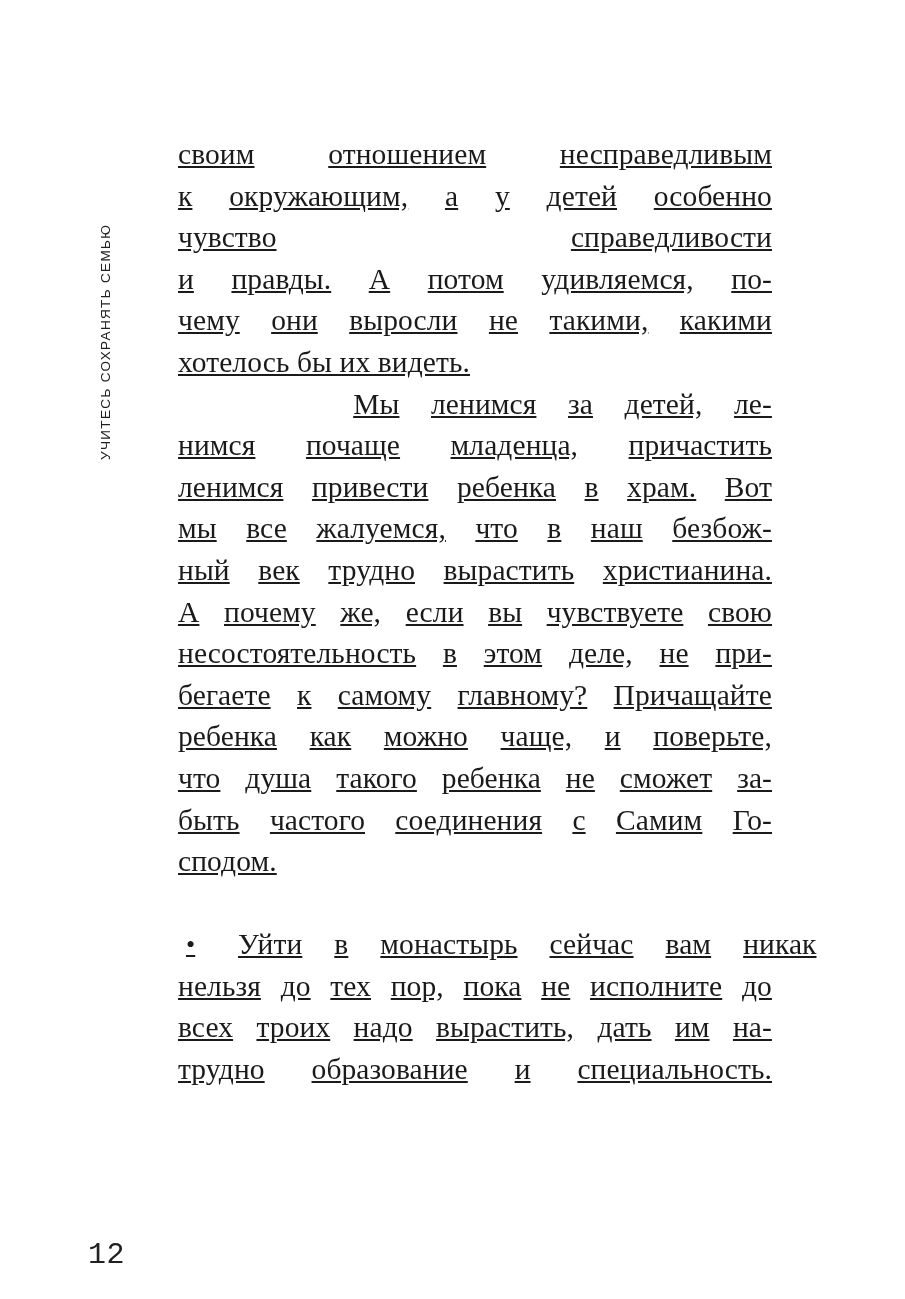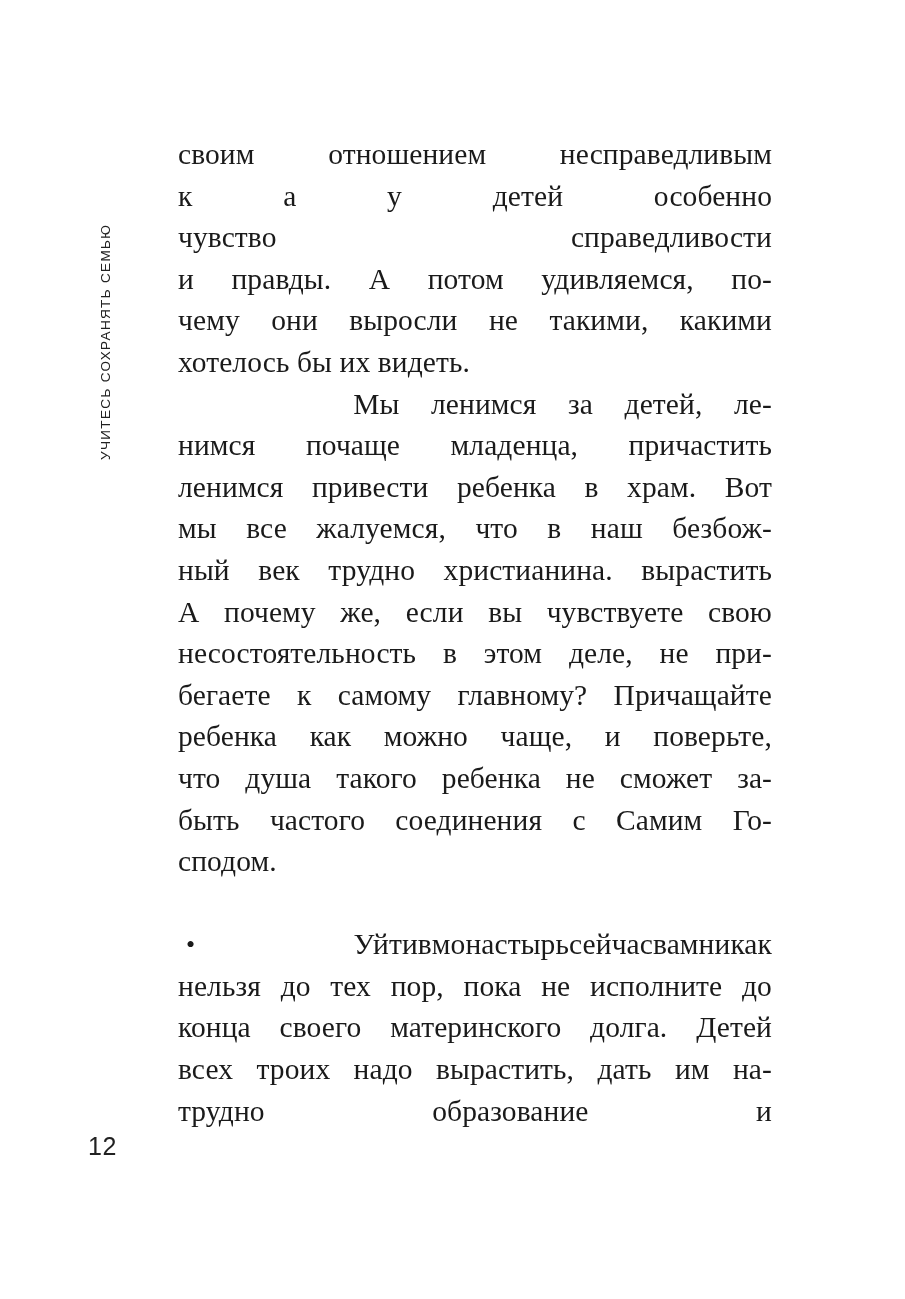--- a/index.html
+++ b/index.html
@@ -40,20 +40,21 @@
     text-transform: uppercase;
     line-height: 18px;
   }
 
   
   .textblock {
     position: absolute;
     left: 178px;
     top: 134px;
     width: 594px;
+    text-decoration: underline;
   }
 
   .para {
     font-size: 29.5px;
     line-height: 41.6px;
     color: #1a1a1a;
     margin: 0;
     text-align: left;
     font-weight: 400;
     letter-spacing: 0.1px;
@@ -96,79 +97,79 @@
   .bullet-glyph {
     flex: 0 0 auto;
     width: 52px;
     margin-left: 8px;
     font-size: 26px;
     line-height: 41.6px;
   }
   .bullet-line .bullet-body {
     flex: 1 1 auto;
     display: flex;
-    justify-content: flex-end;
+    justify-content: flex-start;
     white-space: pre;
+    gap: 32px;
   }
 
   
   .folio {
     position: absolute;
     left: 88px;
-    top: 1132px;
-    font-family: Liberation Sans, sans-serif;
-    font-size: 25px;
+    top: 1238px;
+    font-family: Liberation Mono, monospace;
+    font-size: 30px;
     font-weight: 400;
     color: #212121;
     letter-spacing: 0.5px;
   }
 </style>
 </head>
 <body>
 
 <div class="page">
 
   <div class="running-head">УЧИТЕСЬ СОХРАНЯТЬ СЕМЬЮ</div>
 
   <div class="textblock">
 
     <div class="para">
       <span class="line j"><span>своим</span><span>отношением</span><span>несправедливым</span></span>
-      <span class="line j"><span>к</span><span>а</span><span>у</span><span>детей</span><span>особенно</span></span>
+      <span class="line j"><span>к</span><span>окружающим,</span><span>а</span><span>у</span><span>детей</span><span>особенно</span></span>
       <span class="line j"><span>чувство</span><span>справедливости</span></span>
       <span class="line j"><span>и</span><span>правды.</span><span>А</span><span>потом</span><span>удивляемся,</span><span>по-</span></span>
       <span class="line j"><span>чему</span><span>они</span><span>выросли</span><span>не</span><span>такими,</span><span>какими</span></span>
       <span class="line">хотелось бы их видеть.</span>
     </div>
 
     <div class="para">
       <span class="line j indent"><span class="lead-indent"></span><span>Мы</span><span>ленимся</span><span>за</span><span>детей,</span><span>ле-</span></span>
       <span class="line j"><span>нимся</span><span>почаще</span><span>младенца,</span><span>причастить</span></span>
       <span class="line j"><span>ленимся</span><span>привести</span><span>ребенка</span><span>в</span><span>храм.</span><span>Вот</span></span>
       <span class="line j"><span>мы</span><span>все</span><span>жалуемся,</span><span>что</span><span>в</span><span>наш</span><span>безбож-</span></span>
-      <span class="line j"><span>ный</span><span>век</span><span>трудно</span><span>христианина.</span><span>вырастить</span></span>
+      <span class="line j"><span>ный</span><span>век</span><span>трудно</span><span>вырастить</span><span>христианина.</span></span>
       <span class="line j"><span>А</span><span>почему</span><span>же,</span><span>если</span><span>вы</span><span>чувствуете</span><span>свою</span></span>
       <span class="line j"><span>несостоятельность</span><span>в</span><span>этом</span><span>деле,</span><span>не</span><span>при-</span></span>
       <span class="line j"><span>бегаете</span><span>к</span><span>самому</span><span>главному?</span><span>Причащайте</span></span>
       <span class="line j"><span>ребенка</span><span>как</span><span>можно</span><span>чаще,</span><span>и</span><span>поверьте,</span></span>
       <span class="line j"><span>что</span><span>душа</span><span>такого</span><span>ребенка</span><span>не</span><span>сможет</span><span>за-</span></span>
       <span class="line j"><span>быть</span><span>частого</span><span>соединения</span><span>с</span><span>Самим</span><span>Го-</span></span>
       <span class="line">сподом.</span>
     </div>
 
     <span class="spacer"></span>
 
     <div class="para">
       <span class="bullet-line">
         <span class="bullet-glyph">•</span>
         <span class="bullet-body"><span>Уйти</span><span>в</span><span>монастырь</span><span>сейчас</span><span>вам</span><span>никак</span></span>
       </span>
       <span class="line j"><span>нельзя</span><span>до</span><span>тех</span><span>пор,</span><span>пока</span><span>не</span><span>исполните</span><span>до</span></span>
-      <span class="line j"><span>конца</span><span>своего</span><span>материнского</span><span>долга.</span><span>Детей</span></span>
       <span class="line j"><span>всех</span><span>троих</span><span>надо</span><span>вырастить,</span><span>дать</span><span>им</span><span>на-</span></span>
-      <span class="line j"><span>трудно</span><span>образование</span><span>и</span></span>
+      <span class="line j"><span>трудно</span><span>образование</span><span>и</span><span>специальность.</span></span>
     </div>
 
   </div>
 
   <div class="folio">12</div>
 
 </div>
 
 </body></html>

